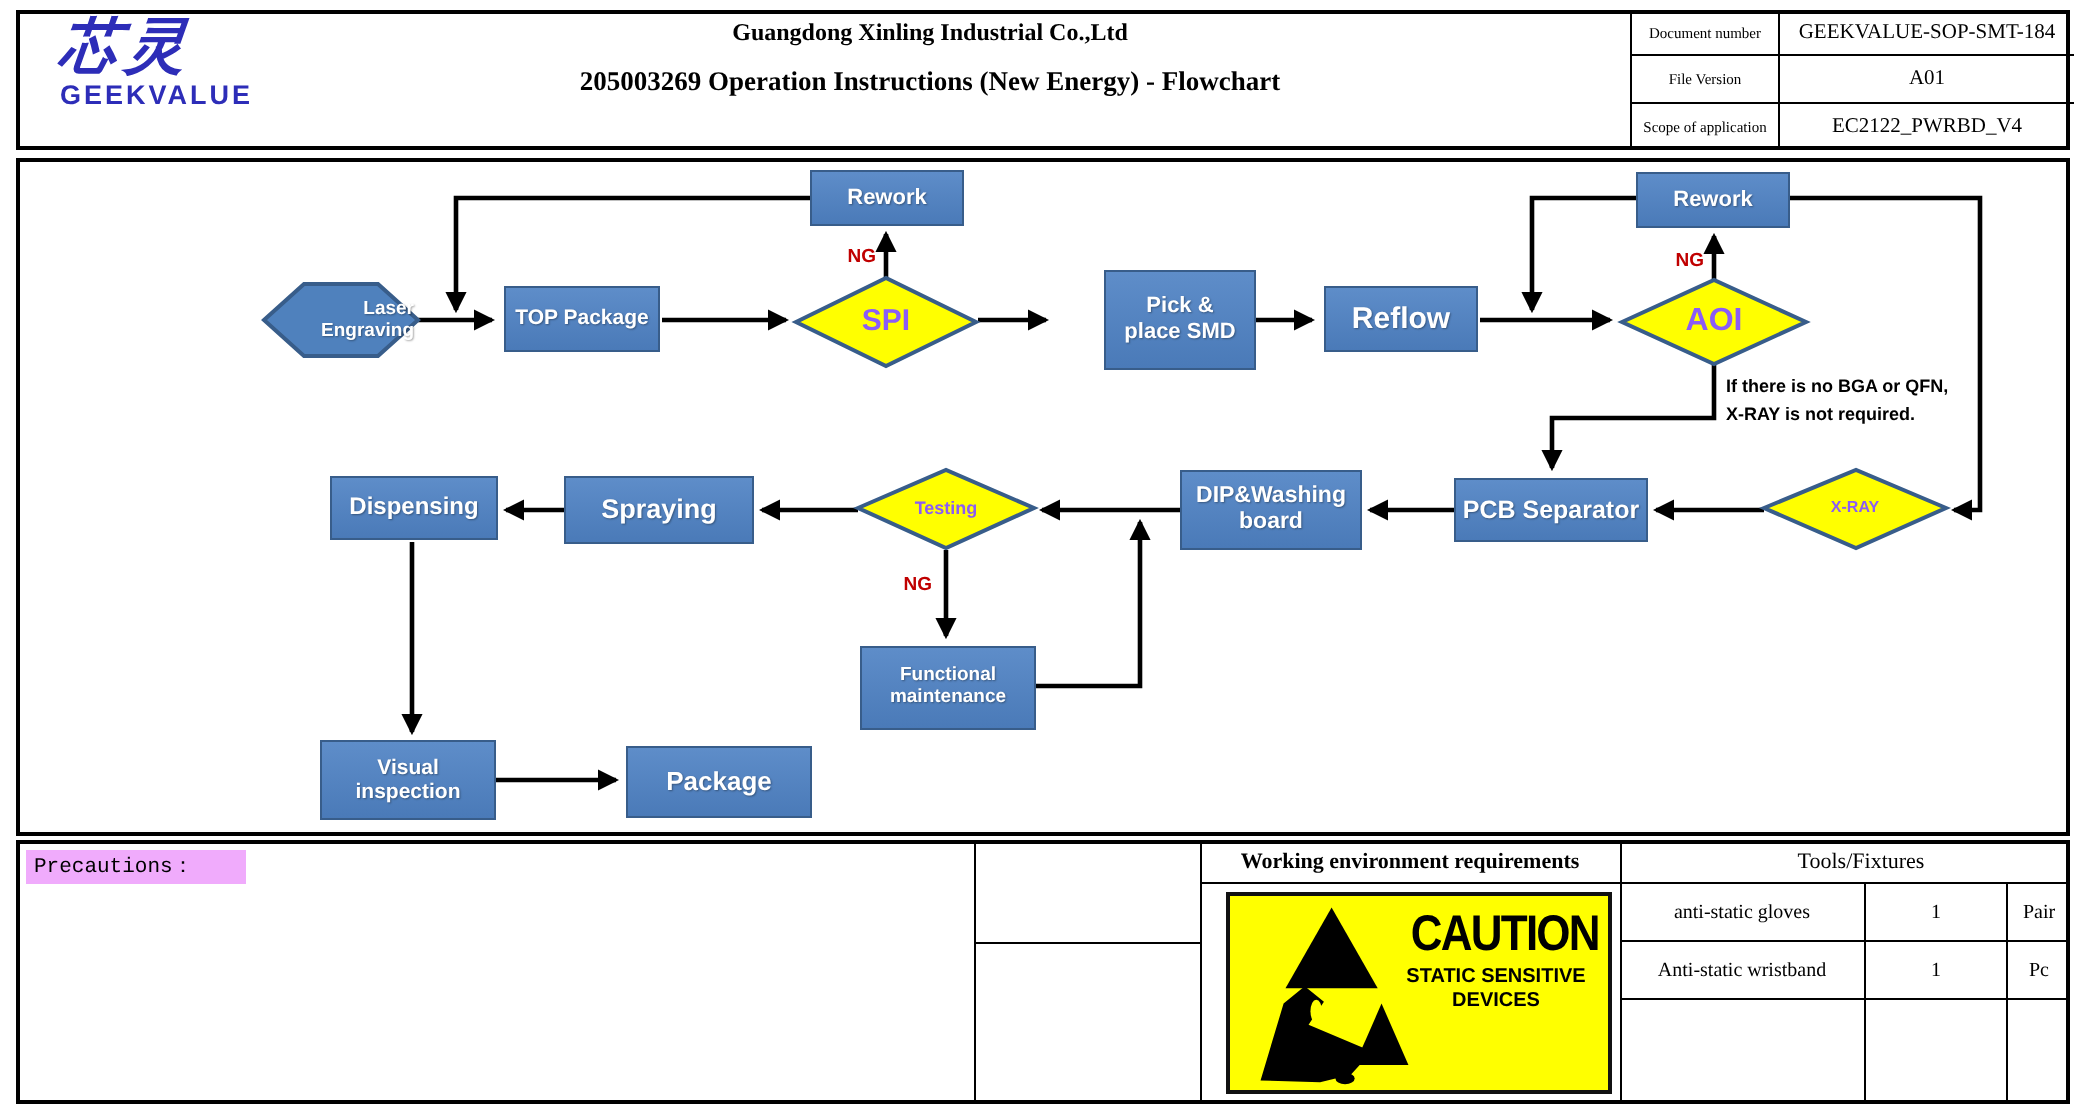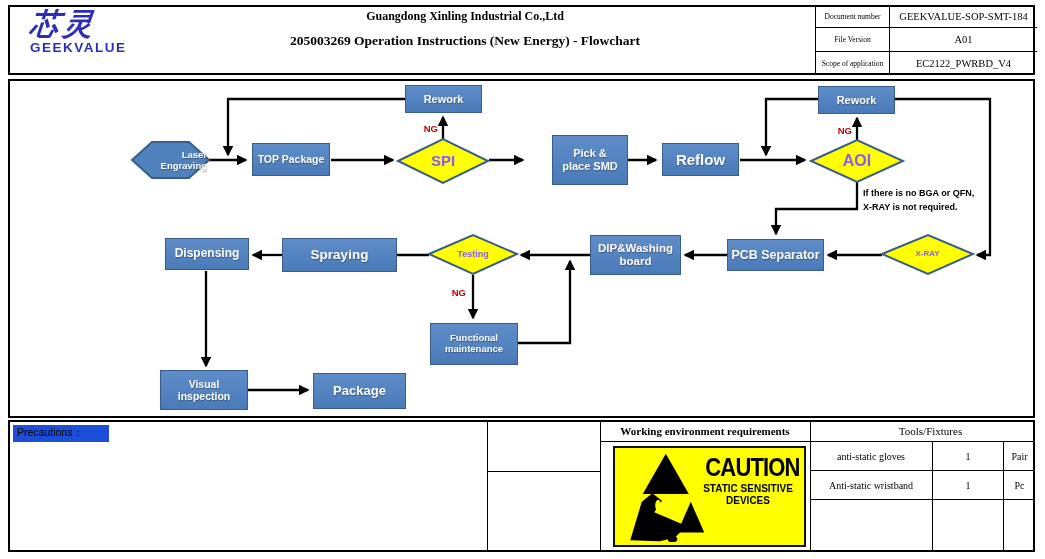--- a/index.html
+++ b/index.html
@@ -37,22 +37,22 @@
         text-shadow:0.5px 0.5px 1px rgba(0,0,0,.35);}
   .dlabel{position:absolute;display:flex;align-items:center;justify-content:center;
           font-weight:bold;color:#8b5cf6;text-align:right;line-height:1.1;}
   .hexlabel{position:absolute;display:flex;align-items:center;justify-content:center;
             font-weight:bold;color:#fff;font-size:9.5px;text-align:right;line-height:1.2;
             text-shadow:0.5px 0.5px 1px rgba(0,0,0,.35);}
   .ng{position:absolute;color:#C00000;font-weight:bold;font-size:9.5px;width:28px;text-align:right;}
   .note{position:absolute;font-size:9px;font-weight:600;color:#000;line-height:1.5;}
 
   
-  .precautions{position:absolute;left:13px;top:425px;background:#1d4ed8;font-size:10.5px;
-               padding:1px 26px 2px 4px;color:#000;}
+  .precautions{position:absolute;left:13px;top:425px;background:#f0abfc;font-size:10.5px;
+               padding:1px 26px 2px 4px;color:#000;font-family:Liberation Mono, monospace;}
   .vline{position:absolute;top:420px;height:132px;width:0;border-left:1.5px solid #000;}
   .hline{position:absolute;height:0;border-top:1.5px solid #000;}
   .env-header{position:absolute;left:600px;top:420px;width:210px;height:22px;
               display:flex;align-items:center;justify-content:center;
               font-family:"Liberation Serif",serif;font-weight:bold;font-size:11px;
               border-bottom:1px solid #000;box-sizing:border-box;}
   .caution-sign{position:absolute;left:613px;top:446px;width:193px;height:101px;
                 background:#FFFF00;border:2px solid #111;box-sizing:border-box;}
   .caution-title{position:absolute;left:84px;top:5px;width:106px;text-align:center;
                  font-weight:900;font-size:25px;letter-spacing:-1px;color:#000;
@@ -132,21 +132,21 @@
     </g>
   </svg>
 
   <div class="node" style="left:405px;top:85px;width:77px;height:28px;font-size:11px;">Rework</div>
   <div class="node" style="left:252px;top:143px;width:78px;height:33px;font-size:10.5px;">TOP Package</div>
   <div class="node" style="left:528px;top:135px;width:76px;height:50px;font-size:11px;padding:4px 6px;margin-left:24px;">Pick &amp; place SMD</div>
   <div class="node" style="left:662px;top:143px;width:77px;height:33px;font-size:15px;">Reflow</div>
   <div class="node" style="left:818px;top:86px;width:77px;height:28px;font-size:11px;">Rework</div>
   <div class="node" style="left:727px;top:239px;width:97px;height:32px;font-size:12.5px;">PCB Separator</div>
   <div class="node" style="left:590px;top:235px;width:91px;height:40px;font-size:11.5px;padding:0 4px;">DIP&amp;Washing board</div>
-  <div class="node" style="left:282px;top:238px;width:115px;height:34px;font-size:13.5px;">Spraying</div>
+  <div class="node" style="left:282px;top:238px;width:95px;height:34px;font-size:13.5px;">Spraying</div>
   <div class="node" style="left:165px;top:238px;width:84px;height:32px;font-size:12px;">Dispensing</div>
   <div class="node" style="left:430px;top:323px;width:88px;height:42px;font-size:9.5px;padding:3px 10px;">Functional maintenance</div>
   <div class="node" style="left:160px;top:370px;width:88px;height:40px;font-size:10.5px;padding:16px 14px;">Visual inspection</div>
   <div class="node" style="left:313px;top:373px;width:93px;height:36px;font-size:13px;">Package</div>
 
   <div class="hexlabel" style="left:134px;top:142px;width:73px;height:36px;">Laser Engraving</div>
   <div class="dlabel" style="left:398px;top:139px;width:90px;height:44px;font-size:15px;">SPI</div>
   <div class="dlabel" style="left:811px;top:140px;width:92px;height:42px;font-size:16px;">AOI</div>
   <div class="dlabel" style="left:882px;top:235px;width:91px;height:39px;font-size:8px;">X-RAY</div>
   <div class="dlabel" style="left:429px;top:235px;width:88px;height:39px;font-size:9px;">Testing</div>

